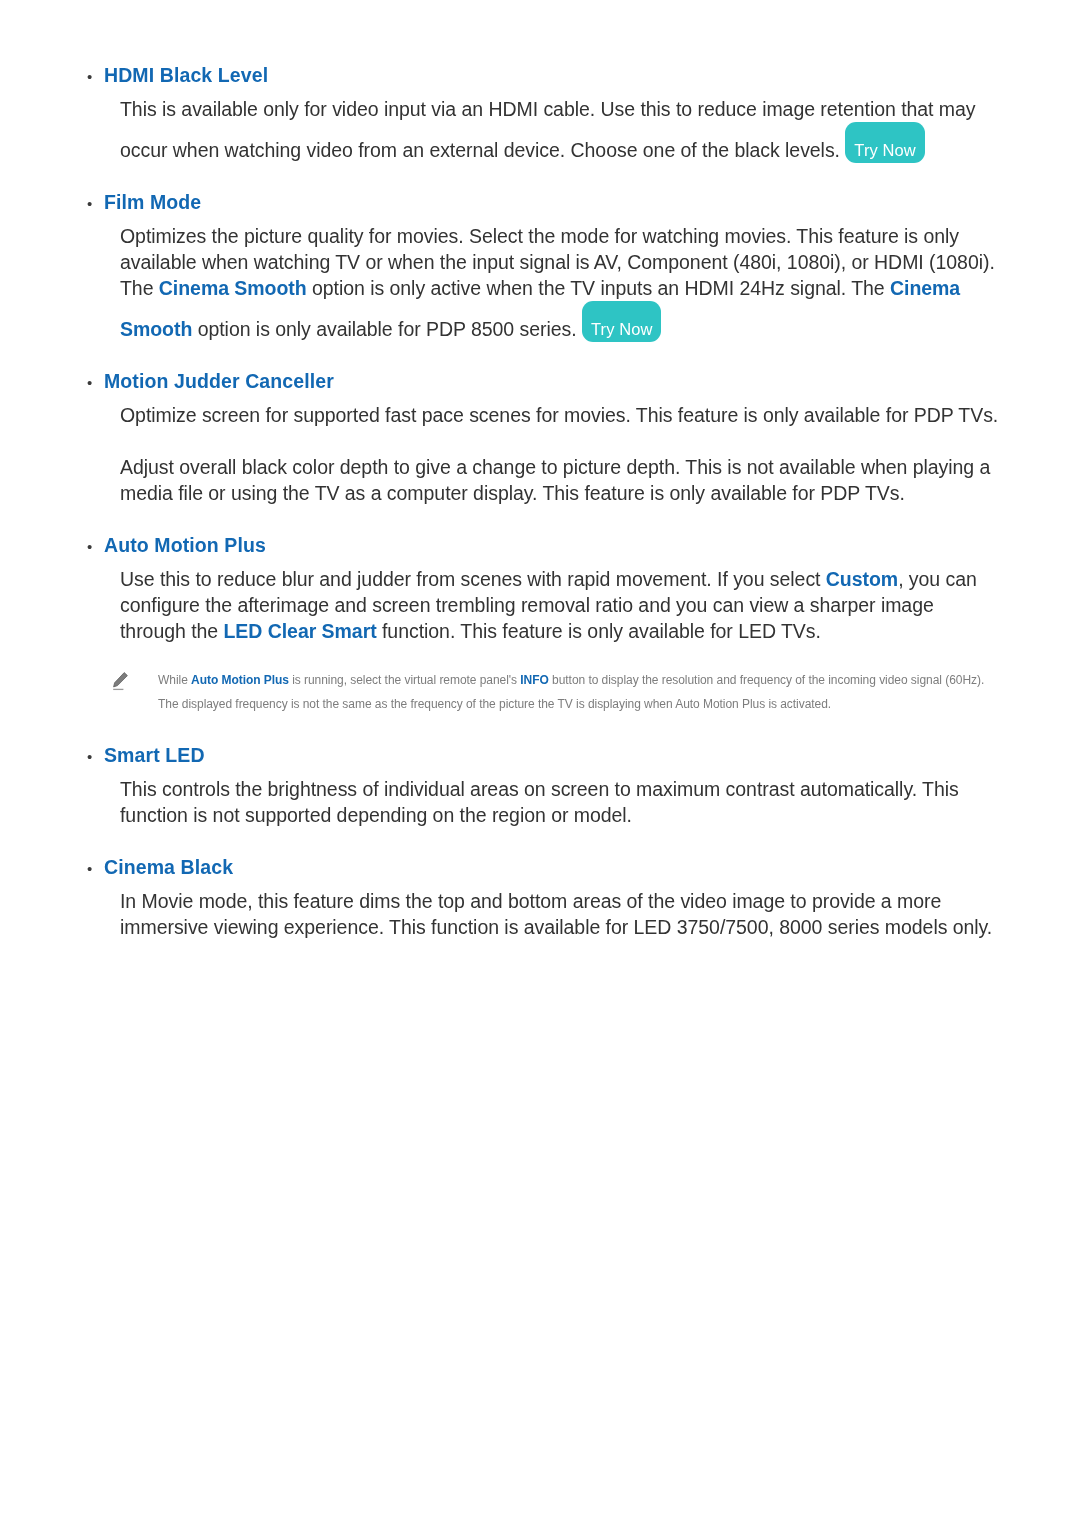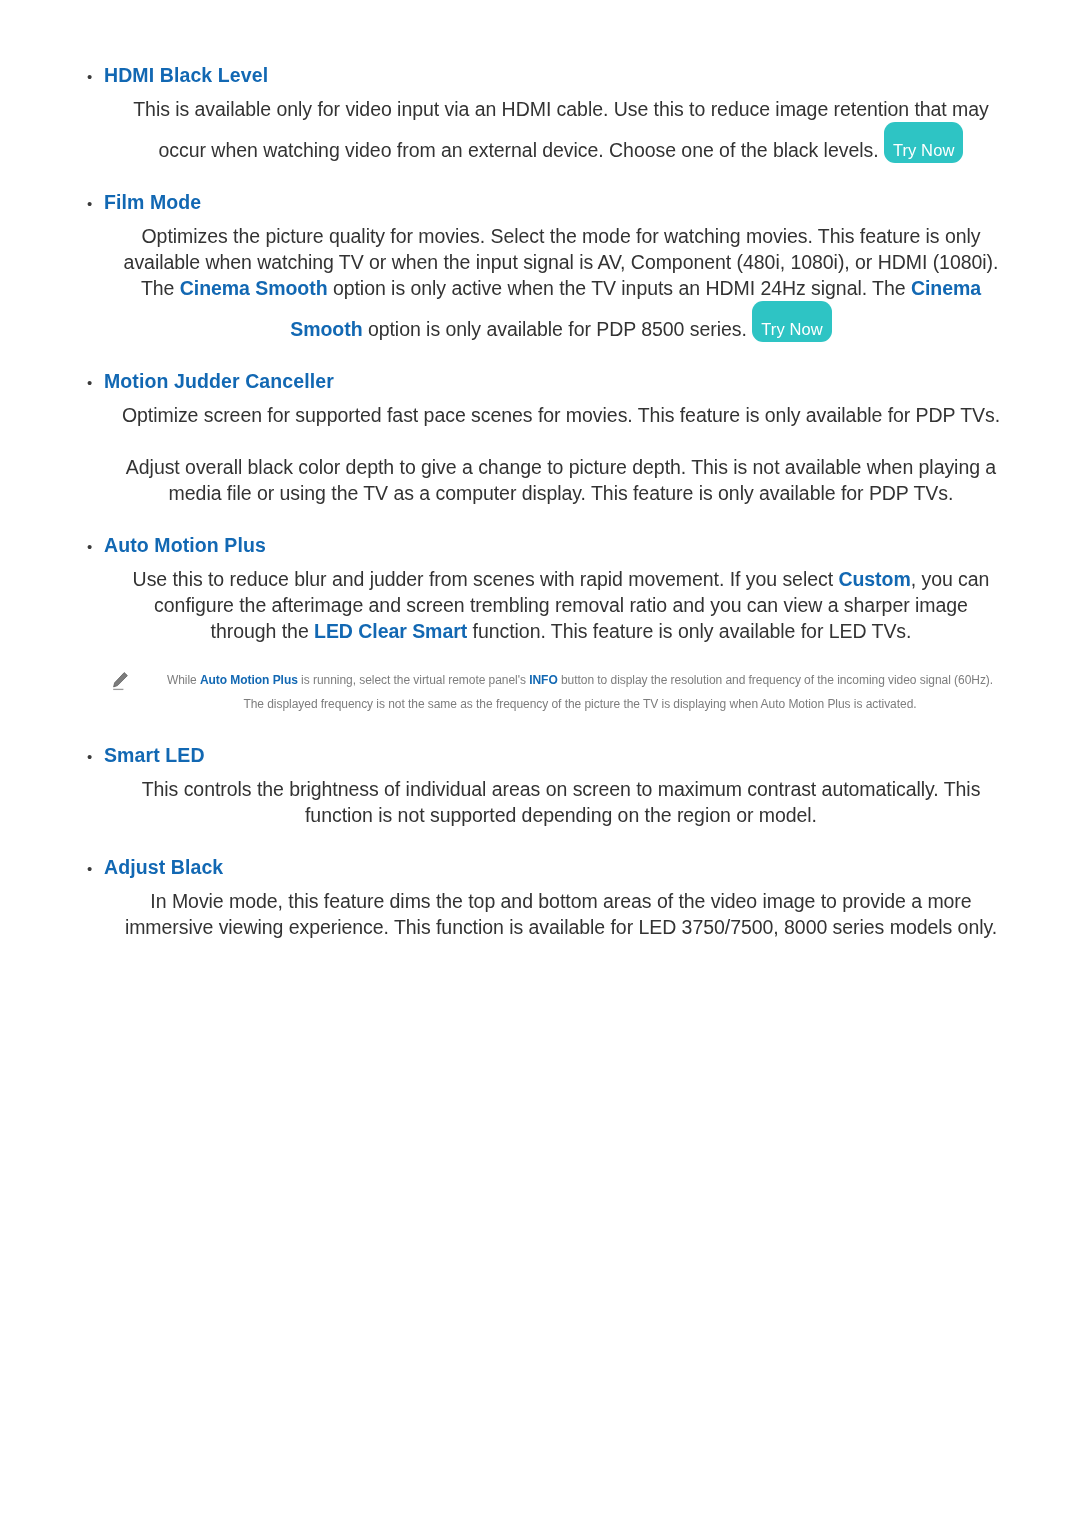--- a/index.html
+++ b/index.html
@@ -15,21 +15,20 @@
     -webkit-font-smoothing: antialiased;
   }
 
   .page {
     position: relative;
     width: 1080px;
     height: 1527px;
     box-sizing: border-box;
     padding: 62px 78px 0 78px;
     background: #ffffff;
-    text-align: center;
   }
 
   .section { margin: 0; }
 
   
   .head-row {
     display: flex;
     align-items: baseline;
     margin: 0 0 6px 0;
   }
@@ -166,18 +165,18 @@
     <div class="head-row">
       <span class="bullet"></span>
       <span class="head-text">Smart LED</span>
     </div>
     <p class="para">This controls the brightness of individual areas on screen to maximum contrast automatically. This function is not supported depending on the region or model.</p>
   </div>
 
   <div class="section">
     <div class="head-row">
       <span class="bullet"></span>
-      <span class="head-text">Adjust Black</span>
+      <span class="head-text">Cinema Black</span>
     </div>
     <p class="para">In Movie mode, this feature dims the top and bottom areas of the video image to provide a more immersive viewing experience. This function is available for LED 3750/7500, 8000 series models only.</p>
   </div>
 
 </div>
 
 </body></html>

